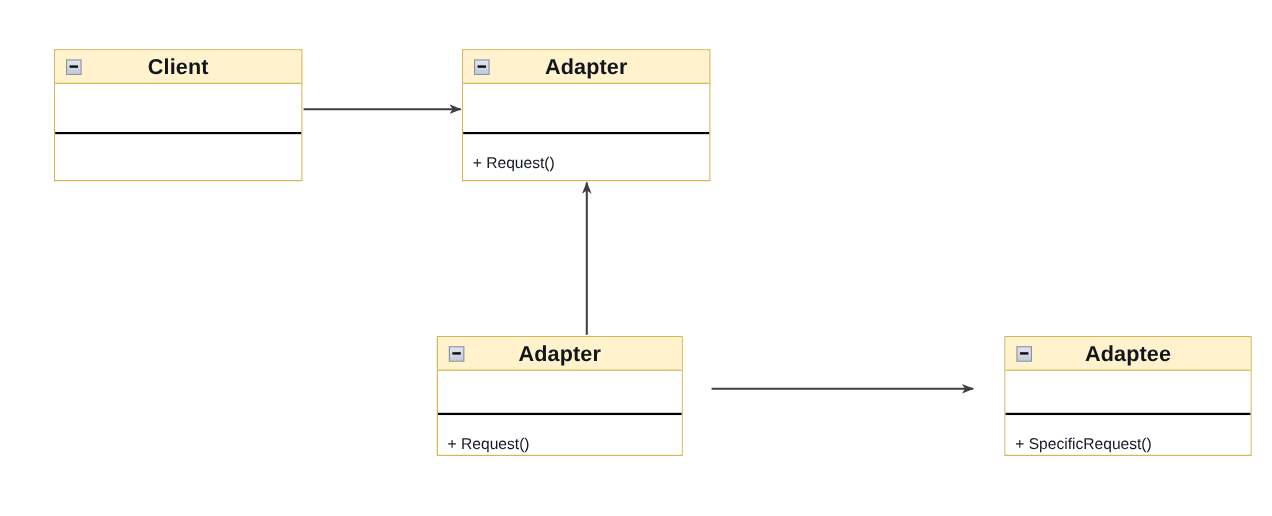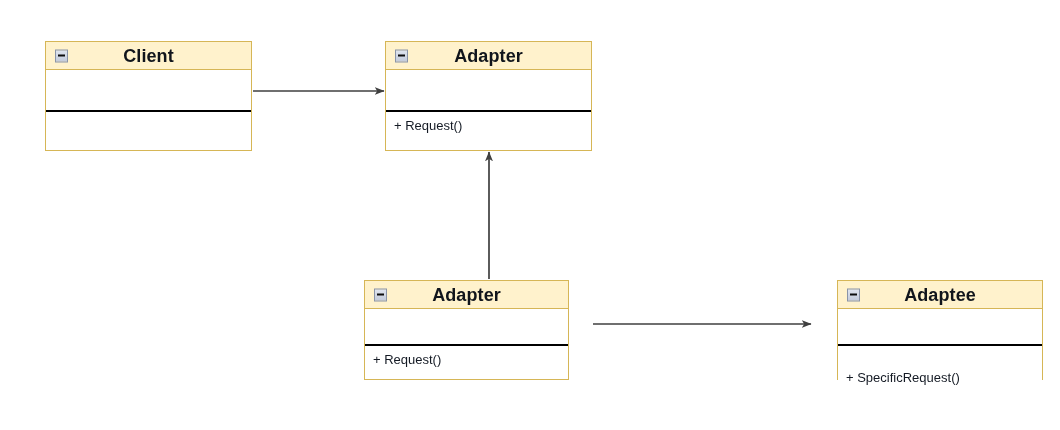--- a/index.html
+++ b/index.html
@@ -71,21 +71,21 @@
   }
   .uml-attrs {
     box-sizing: border-box;
     background: #ffffff;
     border-bottom: 2px solid #000000;
     padding: 4px 7px;
   }
   .uml-methods {
     box-sizing: border-box;
     background: #ffffff;
-    padding: 6px 8px;
+    padding: 16px 8px;
   }
   .uml-member {
     font-size: 13px;
     color: #141a24;
     line-height: 16px;
     white-space: nowrap;
   }
   .uml-member.empty { height: 16px; }
 
   
@@ -166,18 +166,18 @@
   <div class="uml-class" style="left:837px; top:280px; width:206px; height:100px;">
     <div class="uml-header">
       <span class="collapse-icon">
         <span class="minus-bar"></span>
       </span>
       <span class="uml-title">Adaptee</span>
     </div>
     <div class="uml-attrs" style="height:37px;">
       <div class="uml-member empty"></div>
     </div>
-    <div class="uml-methods" style="height:32px;margin-top:18px;">
+    <div class="uml-methods" style="height:32px;">
       <div class="uml-member">+ SpecificRequest()</div>
     </div>
   </div>
 
 </div>
 
 </body></html>

